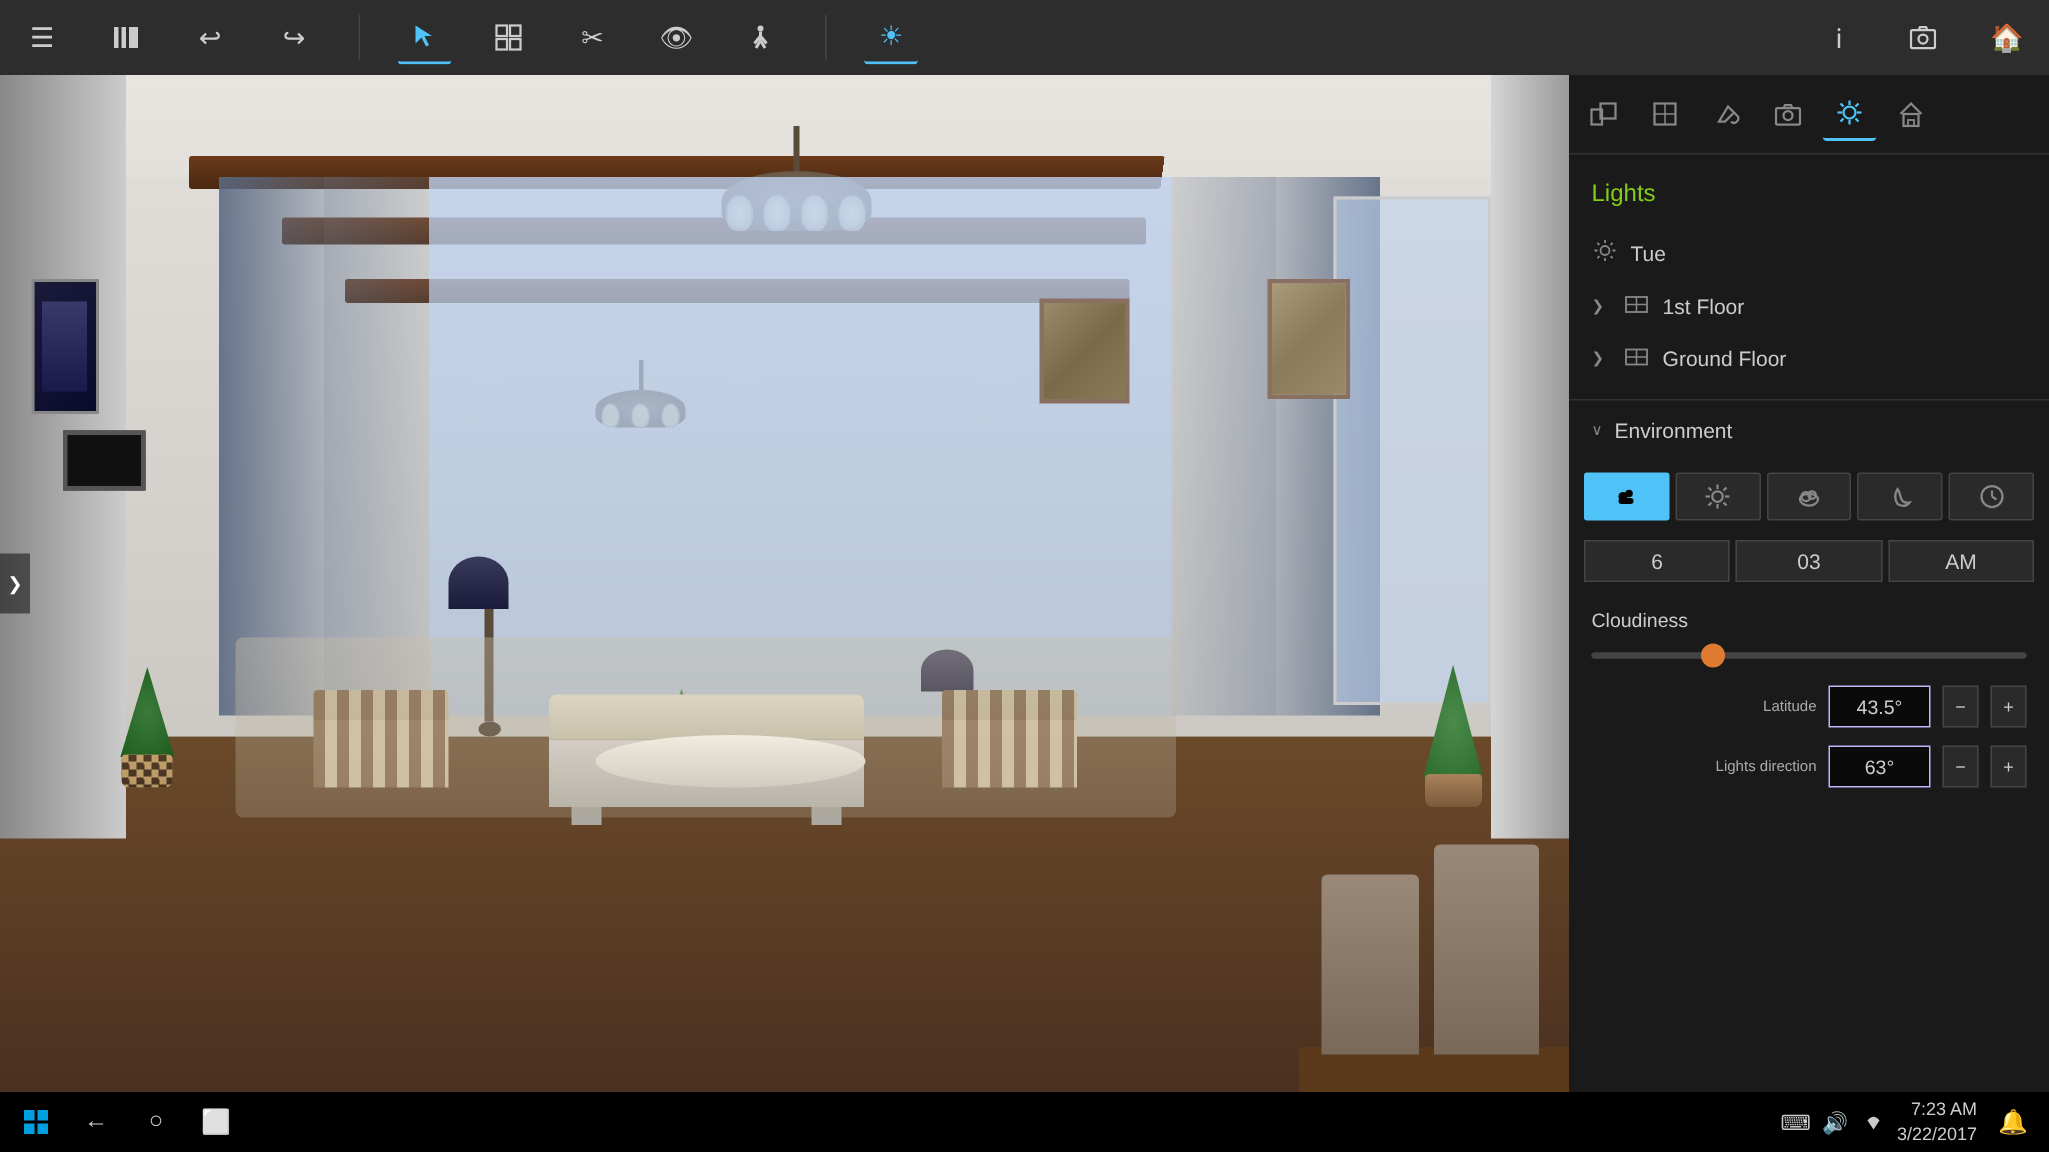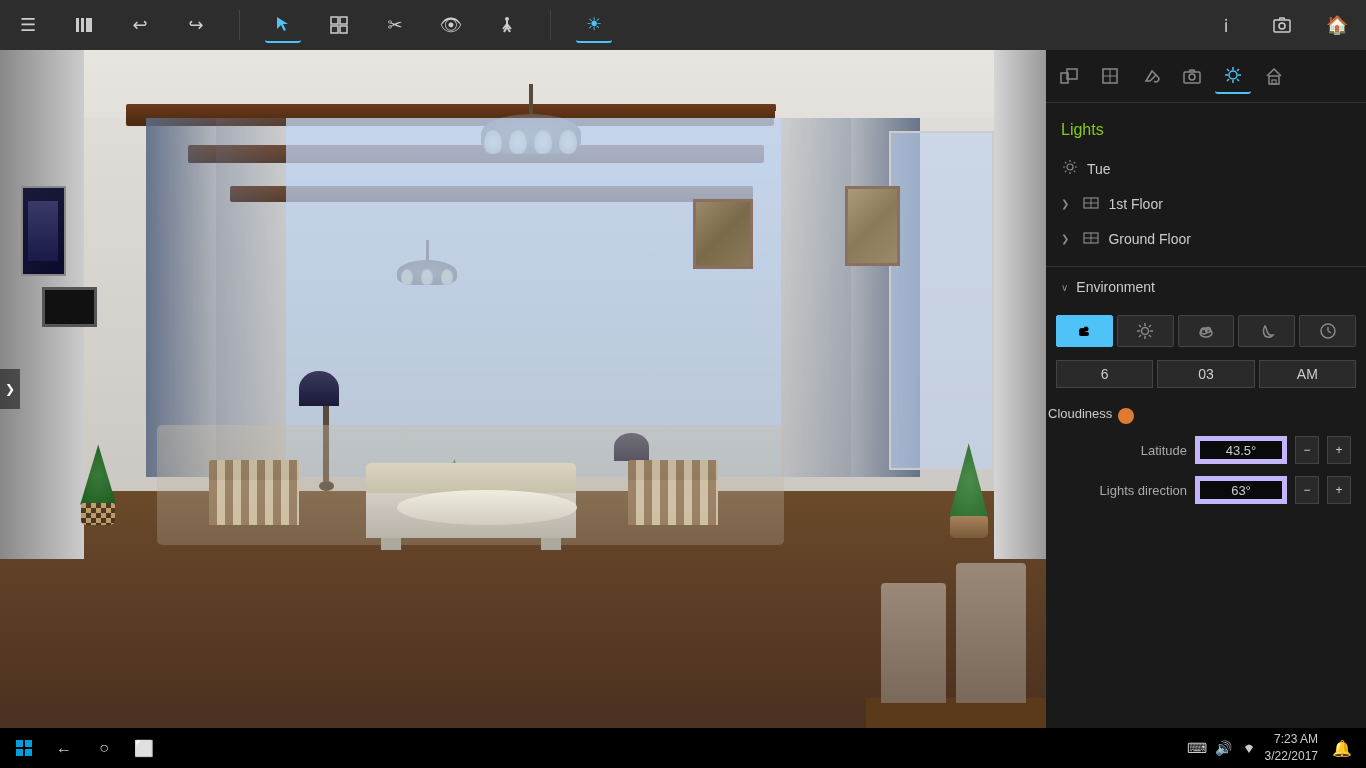--- a/index.html
+++ b/index.html
@@ -287,23 +287,23 @@
       height: 28px;
       background: #2a2a2a;
       border: 1px solid #444;
       color: #ccc;
       text-align: center;
       font-size: 14px;
       display: flex; align-items: center; justify-content: center;
     }
 
     .param-row {
-      padding: 8px 2px;
-      display: flex;
-      flex-direction: row;
+      padding: 8px 15px;
+      display: flex;
+      flex-direction: column;
       gap: 6px;
     }
     .param-label {
       color: #cccccc;
       font-size: 13px;
     }
     .slider-container {
       position: relative;
       height: 4px;
       background: #444;
@@ -326,29 +326,29 @@
     }
 
     .input-row {
       display: flex;
       align-items: center;
       padding: 6px 15px;
       gap: 8px;
     }
     .input-label {
       color: #aaaaaa;
-      font-size: 13px;
+      font-size: 10px;
       flex: 1;
       text-align: right;
     }
     .input-value {
-      width: 92px;
+      width: 68px;
       height: 28px;
       background: #0a0a0a;
-      border: 5px solid #c4b5fd;
+      border: 1px solid #c4b5fd;
       color: #cccccc;
       text-align: center;
       font-size: 13px;
       display: flex; align-items: center; justify-content: center;
     }
     .input-btn {
       width: 24px; height: 28px;
       background: #2a2a2a;
       border: 1px solid #444;
       color: #ccc;

